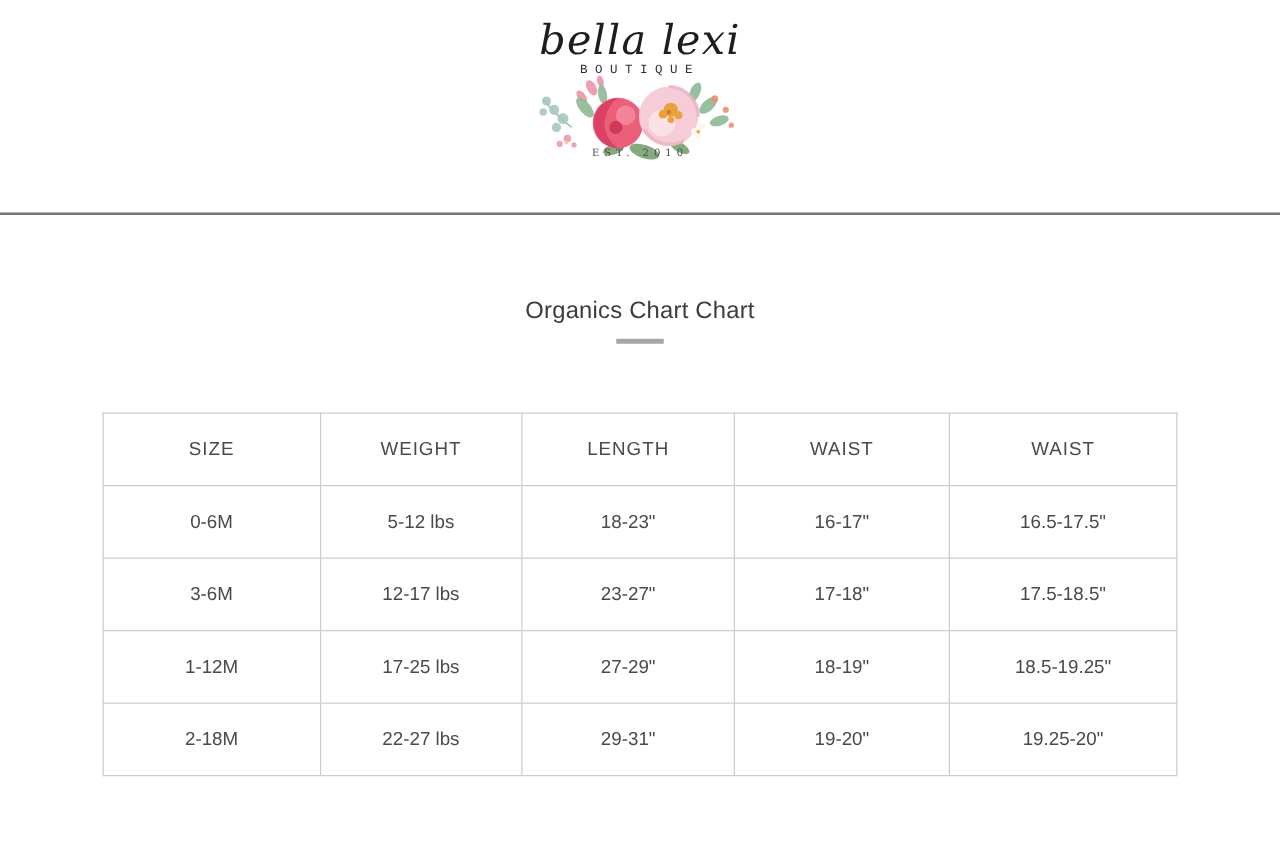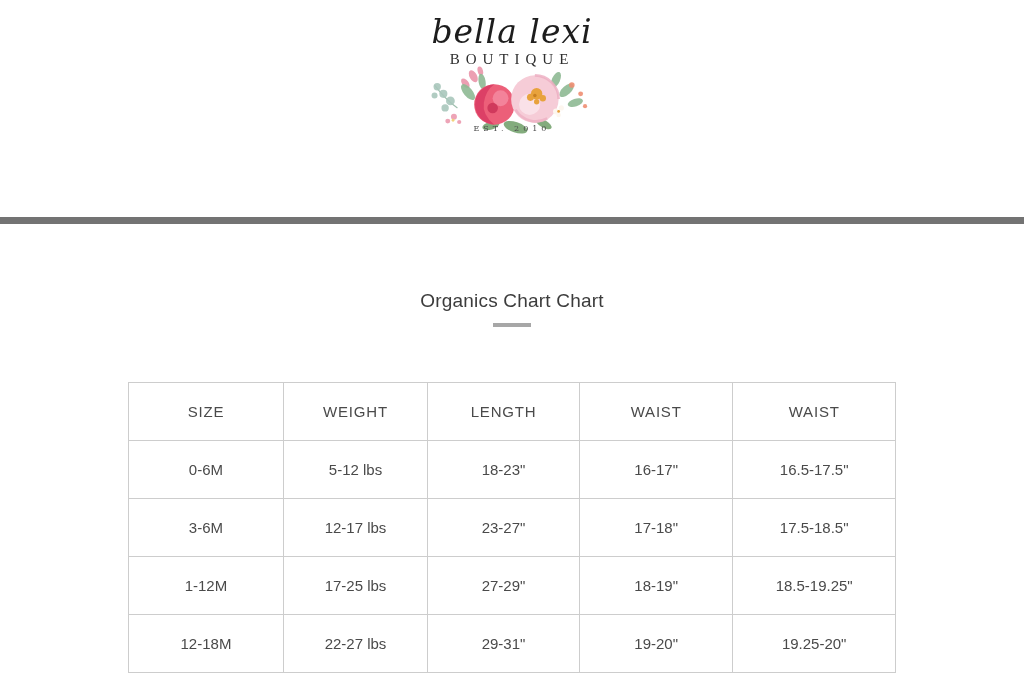--- a/index.html
+++ b/index.html
@@ -7,22 +7,22 @@
   body {
     width: 1024px; height: 691px;
     font-family: "Liberation Sans", sans-serif;
     color: #484848;
     overflow: hidden;
   }
   .page { width: 1024px; height: 691px; background: #fff; }
 
   
   .site-header {
-    height: 224px;
-    border-bottom: 7px solid #737373;
+    height: 172px;
+    border-bottom: 2px solid #737373;
     position: relative;
   }
   .logo {
     position: absolute;
     left: 50%; top: 14px;
     transform: translateX(-50%);
     width: 240px; height: 130px;
     text-align: center;
     cursor: pointer;
   }
@@ -30,22 +30,22 @@
     font-family: "DejaVu Serif", serif;
     font-style: italic;
     font-size: 33px;
     line-height: 36px;
     color: #1d1d1d;
     letter-spacing: 1px;
     position: relative;
     z-index: 2;
   }
   .logo-boutique {
-    font-family: Liberation Serif, serif;
-    font-size: 15px;
+    font-family: Liberation Mono, monospace;
+    font-size: 10px;
     letter-spacing: 6px;
     color: #2e2e2e;
     margin-top: 1px;
     position: relative;
     z-index: 2;
   }
   .logo-flowers {
     display: block;
     margin: -6px auto 0;
     position: relative;
@@ -71,21 +71,21 @@
     letter-spacing: 0.2px;
   }
   .title-underline {
     width: 38px; height: 4px;
     background: #a7a7a7;
     margin: 11px auto 0;
   }
 
   
   .size-table {
-    width: 768px;
+    width: 860px;
     margin: 55px auto 0;
     border-collapse: collapse;
     table-layout: fixed;
     padding-left: 12px;
   }
   .size-table th, .size-table td {
     border: 1px solid #cdcdcd;
     height: 58px;
     text-align: center;
     vertical-align: middle;
@@ -220,21 +220,21 @@
         <td>17.5-18.5"</td>
       </tr>
       <tr>
         <td>1-12M</td>
         <td>17-25 lbs</td>
         <td>27-29"</td>
         <td>18-19"</td>
         <td>18.5-19.25"</td>
       </tr>
       <tr>
-        <td>12-18M</td>
+        <td>2-18M</td>
         <td>22-27 lbs</td>
         <td>29-31"</td>
         <td>19-20"</td>
         <td>19.25-20"</td>
       </tr>
     </tbody>
   </table>
 
 </div>
 

